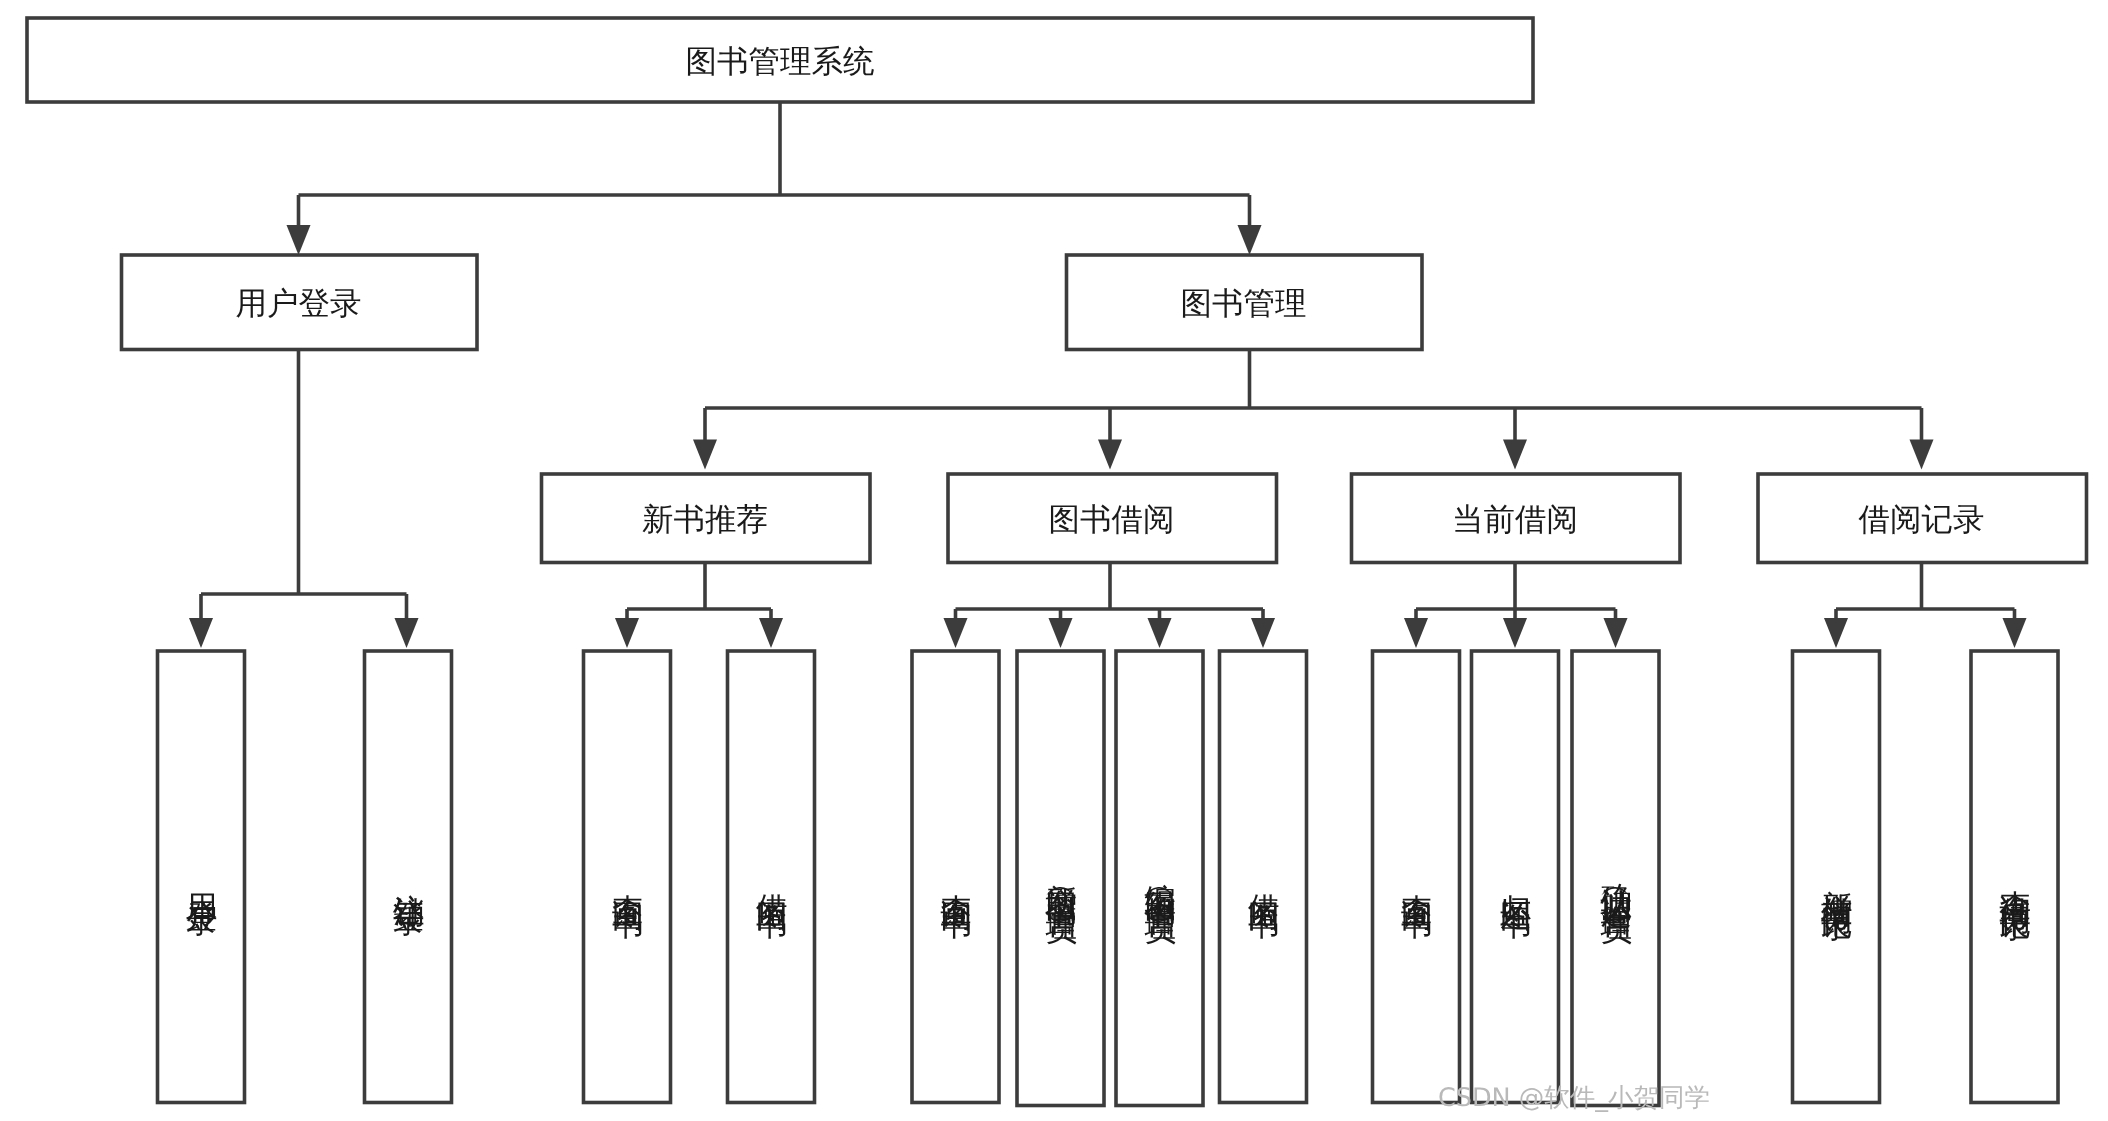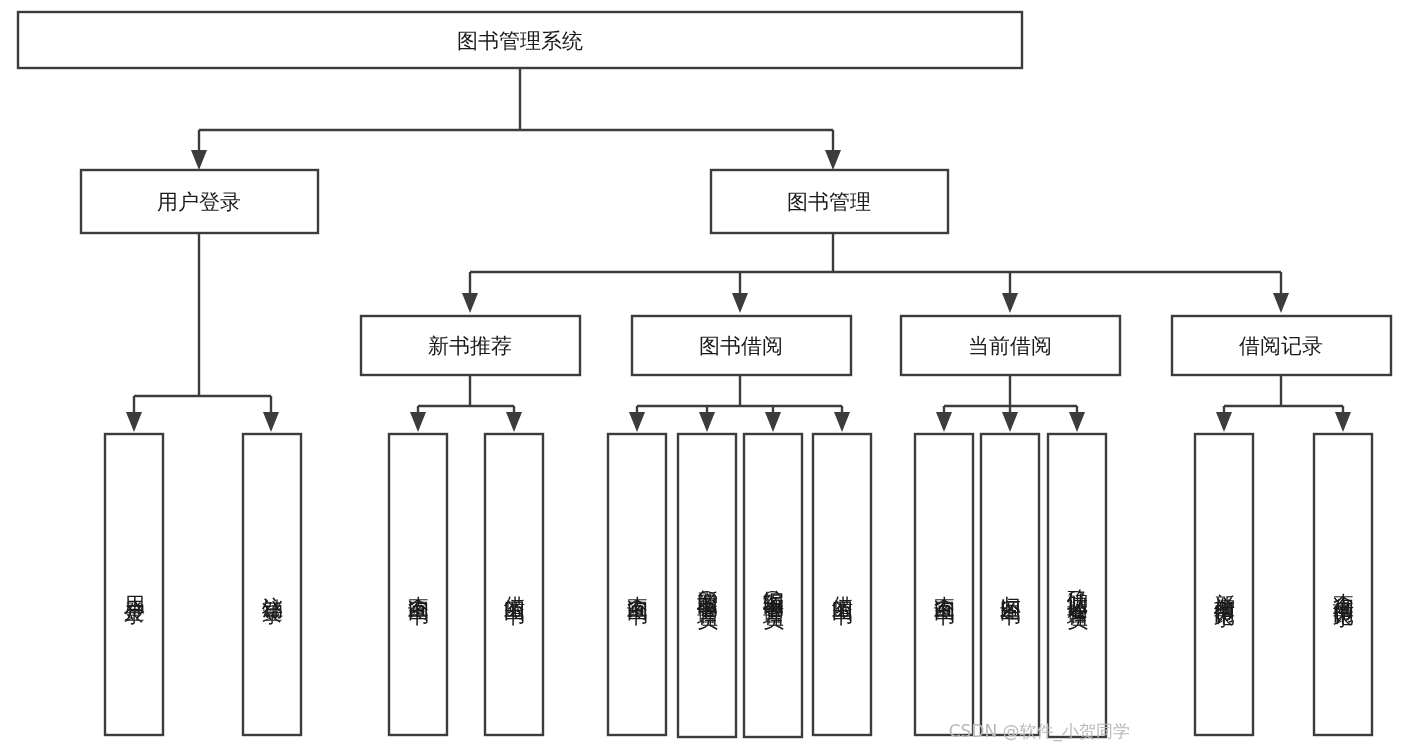--- a/index.html
+++ b/index.html
@@ -58,21 +58,21 @@
     color: #1a1a1a;
     letter-spacing: 3px;
     display: flex;
     align-items: center;
     justify-content: center;
     white-space: nowrap;
     pointer-events: none;
   }
   .watermark {
     position: absolute;
-    right: 12px;
+    right: 2px;
     bottom: 4px;
     font-family: "DejaVu Sans", "Liberation Sans", sans-serif;
     font-size: 17px;
     color: #b9b9b9;
     white-space: nowrap;
   }
 </style>
 </head>
 <body>
 

